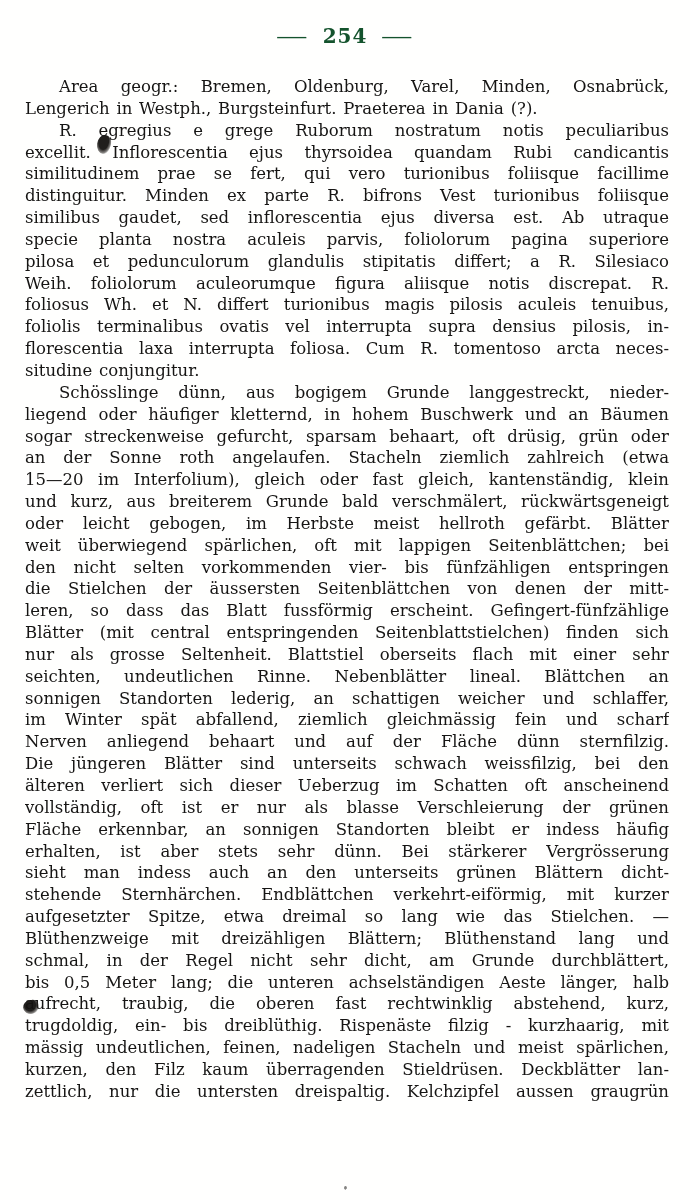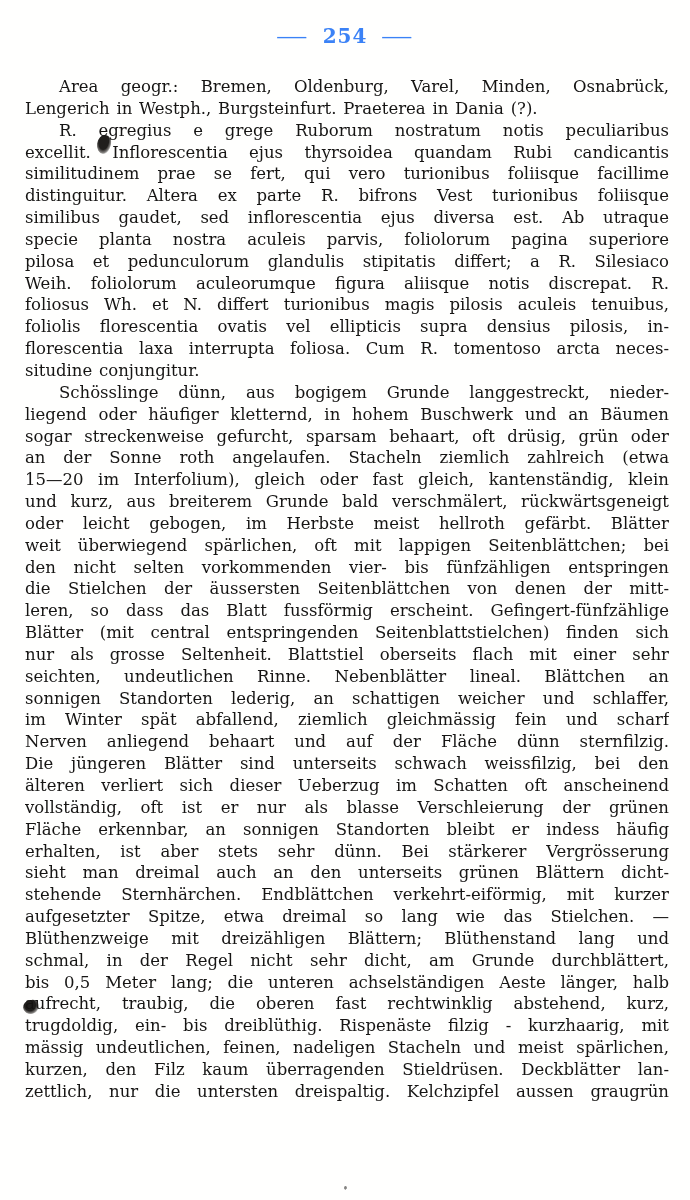--- a/index.html
+++ b/index.html
@@ -15,21 +15,21 @@
     overflow: hidden;
     font-family: "DejaVu Serif", "Liberation Serif", serif;
     color: #161514;
   }
   .running-head {
     margin-top: 24px;
     text-align: center;
     font-size: 20px;
     font-weight: 700;
     letter-spacing: 1px;
-    color: #3b82f6;
+    color: #14532d;
     height: 24px;
   }
   .running-head .dash {
     display: inline-block;
     transform: scaleX(1.6);
     margin: 0 20px;
     font-weight: 400;
   }
   .text-block {
     margin-top: 28px;
@@ -71,27 +71,27 @@
 
   <div class="text-block">
       <div class="paragraph">
         <div class="line indent">Area geogr.: Bremen, Oldenburg, Varel, Minden, Osnabrück,</div>
         <div class="line no-justify">Lengerich in Westph., Burgsteinfurt.  Praeterea in Dania (?).</div>
       </div>
       <div class="paragraph">
         <div class="line indent">R. egregius e grege Ruborum nostratum notis peculiaribus</div>
         <div class="line">excellit.  Inflorescentia ejus thyrsoidea quandam Rubi candicantis</div>
         <div class="line">similitudinem prae se fert, qui vero turionibus foliisque facillime</div>
-        <div class="line">distinguitur.  Altera ex parte R. bifrons Vest turionibus foliisque</div>
+        <div class="line">distinguitur.  Minden ex parte R. bifrons Vest turionibus foliisque</div>
         <div class="line">similibus gaudet, sed inflorescentia ejus diversa est.  Ab utraque</div>
         <div class="line">specie planta nostra aculeis parvis, foliolorum pagina superiore</div>
         <div class="line">pilosa et pedunculorum glandulis stipitatis differt; a R. Silesiaco</div>
         <div class="line">Weih. foliolorum aculeorumque figura aliisque notis discrepat.  R.</div>
         <div class="line">foliosus Wh. et N. differt turionibus magis pilosis aculeis tenuibus,</div>
-        <div class="line">foliolis florescentia ovatis vel ellipticis supra densius pilosis, in-</div>
+        <div class="line">foliolis terminalibus ovatis vel interrupta supra densius pilosis, in-</div>
         <div class="line">florescentia laxa interrupta foliosa.  Cum R. tomentoso arcta neces-</div>
         <div class="line no-justify">situdine conjungitur.</div>
       </div>
       <div class="paragraph">
         <div class="line indent">Schösslinge dünn, aus bogigem Grunde langgestreckt, nieder-</div>
         <div class="line">liegend oder häufiger kletternd, in hohem Buschwerk und an Bäumen</div>
         <div class="line">sogar streckenweise gefurcht, sparsam behaart, oft drüsig, grün oder</div>
         <div class="line">an der Sonne roth angelaufen.  Stacheln ziemlich zahlreich (etwa</div>
         <div class="line">15—20 im Interfolium), gleich oder fast gleich, kantenständig, klein</div>
         <div class="line">und kurz, aus breiterem Grunde bald verschmälert, rückwärtsgeneigt</div>
@@ -104,21 +104,21 @@
         <div class="line">nur als grosse Seltenheit.  Blattstiel oberseits flach mit einer sehr</div>
         <div class="line">seichten, undeutlichen Rinne.  Nebenblätter lineal.  Blättchen an</div>
         <div class="line">sonnigen Standorten lederig, an schattigen weicher und schlaffer,</div>
         <div class="line">im Winter spät abfallend, ziemlich gleichmässig fein und scharf</div>
         <div class="line">Nerven anliegend behaart und auf der Fläche dünn sternfilzig.</div>
         <div class="line">Die jüngeren Blätter sind unterseits schwach weissfilzig, bei den</div>
         <div class="line">älteren verliert sich dieser Ueberzug im Schatten oft anscheinend</div>
         <div class="line">vollständig, oft ist er nur als blasse Verschleierung der grünen</div>
         <div class="line">Fläche erkennbar, an sonnigen Standorten bleibt er indess häufig</div>
         <div class="line">erhalten, ist aber stets sehr dünn.  Bei stärkerer Vergrösserung</div>
-        <div class="line">sieht man dreimal auch an den unterseits grünen Blättern dicht-</div>
+        <div class="line">sieht man indess auch an den unterseits grünen Blättern dicht-</div>
         <div class="line">stehende Sternhärchen.  Endblättchen verkehrt-eiförmig, mit kurzer</div>
         <div class="line">aufgesetzter Spitze, etwa dreimal so lang wie das Stielchen. —</div>
         <div class="line">Blüthenzweige mit dreizähligen Blättern; Blüthenstand lang und</div>
         <div class="line">schmal, in der Regel nicht sehr dicht, am Grunde durchblättert,</div>
         <div class="line">bis 0,5 Meter lang; die unteren achselständigen Aeste länger, halb</div>
         <div class="line">aufrecht, traubig, die oberen fast rechtwinklig abstehend, kurz,</div>
         <div class="line">trugdoldig, ein- bis dreiblüthig.  Rispenäste filzig - kurzhaarig, mit</div>
         <div class="line">mässig undeutlichen, feinen, nadeligen Stacheln und meist spärlichen,</div>
         <div class="line">kurzen, den Filz kaum überragenden Stieldrüsen.  Deckblätter lan-</div>
         <div class="line">zettlich, nur die untersten dreispaltig.  Kelchzipfel aussen graugrün</div>

